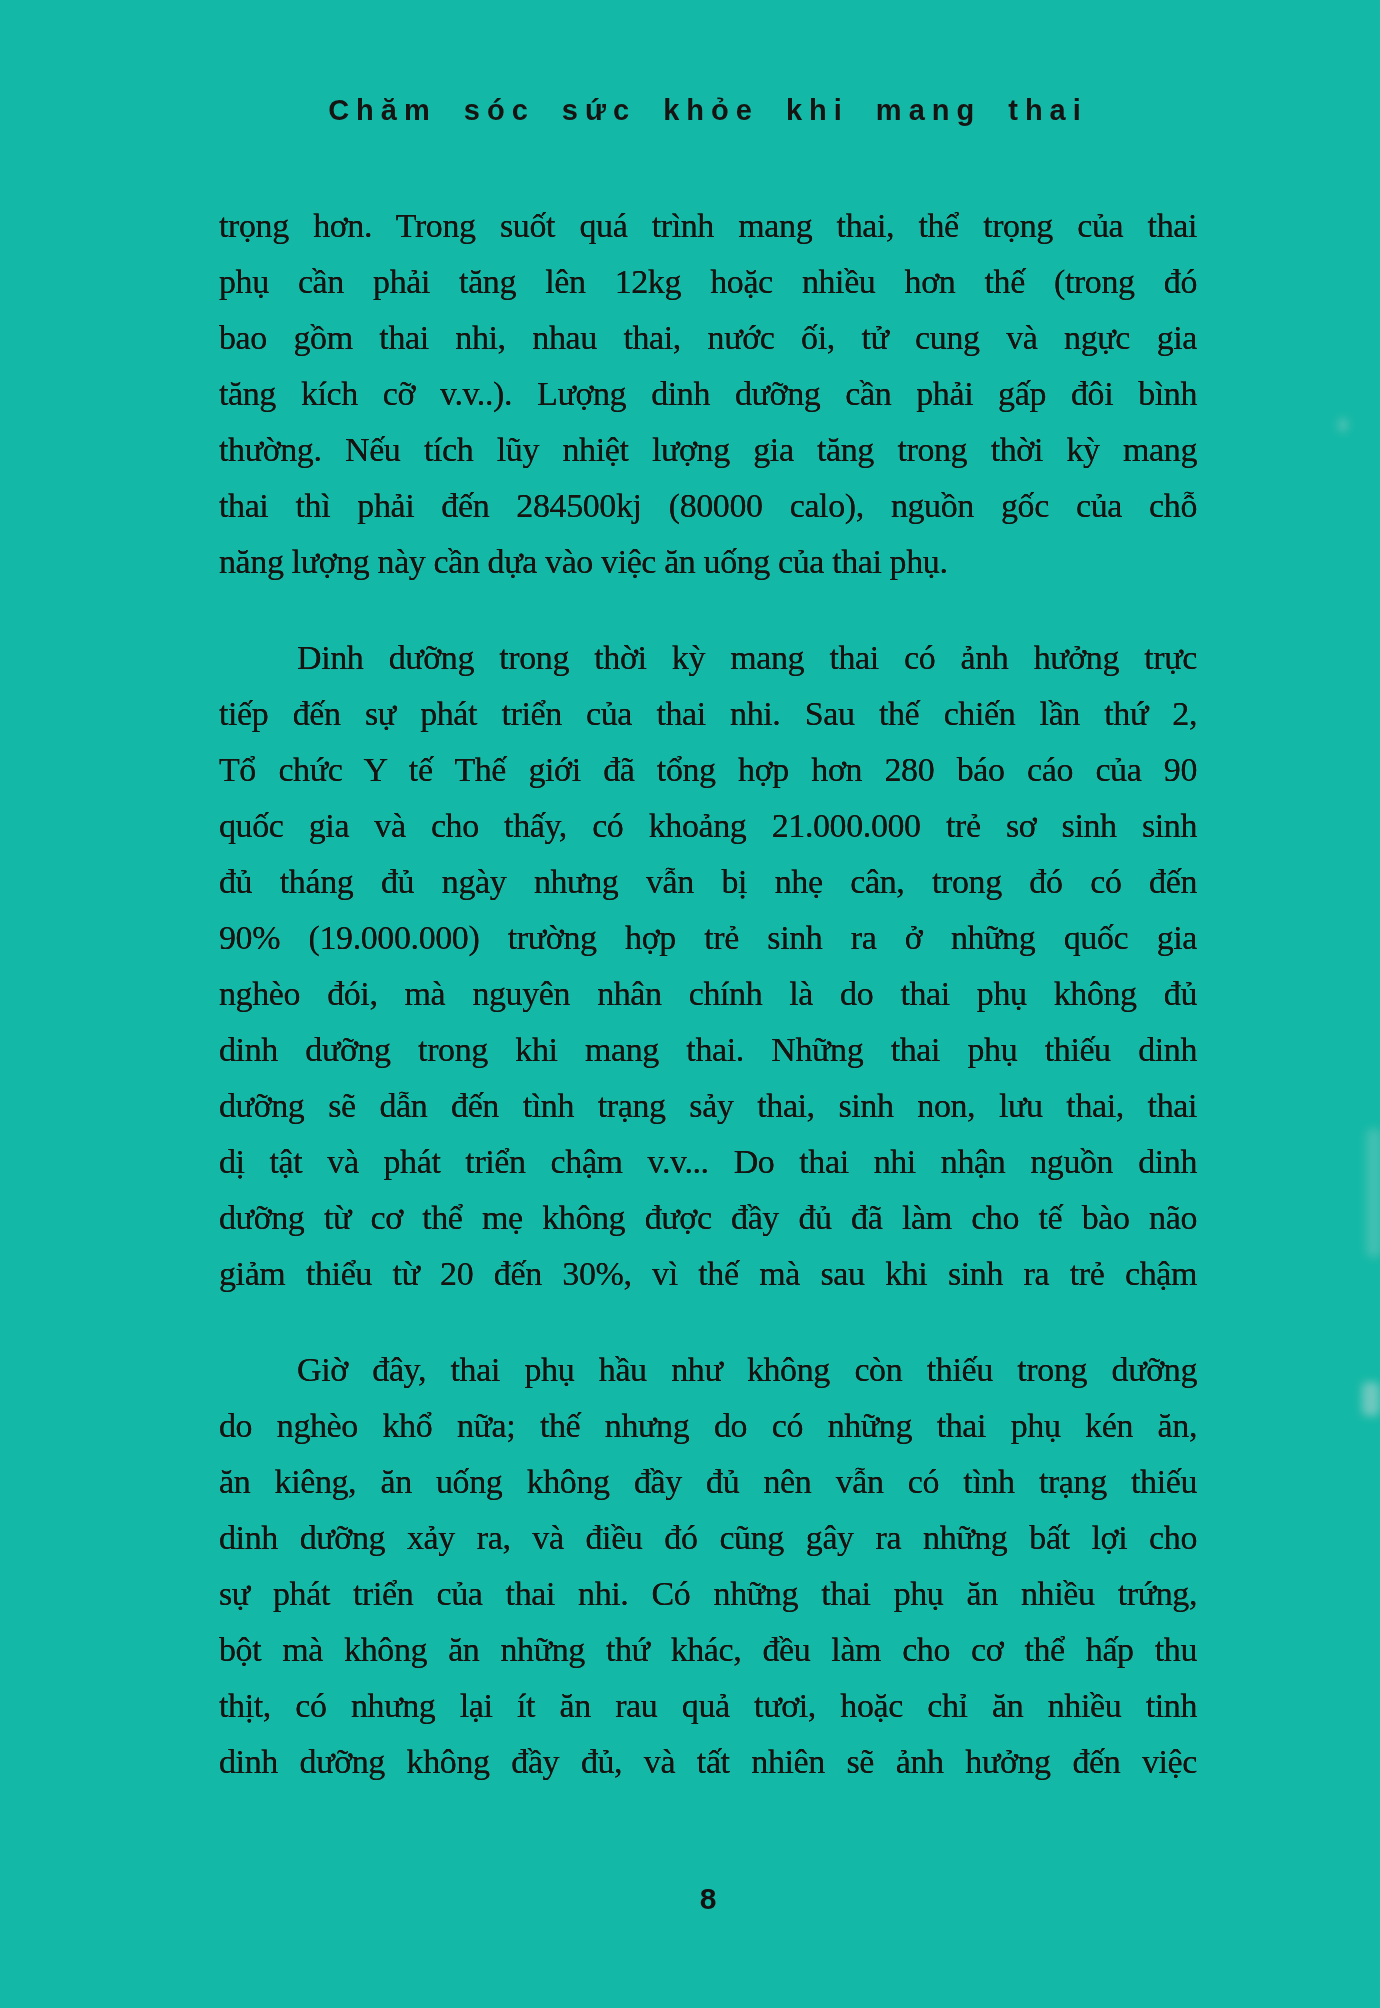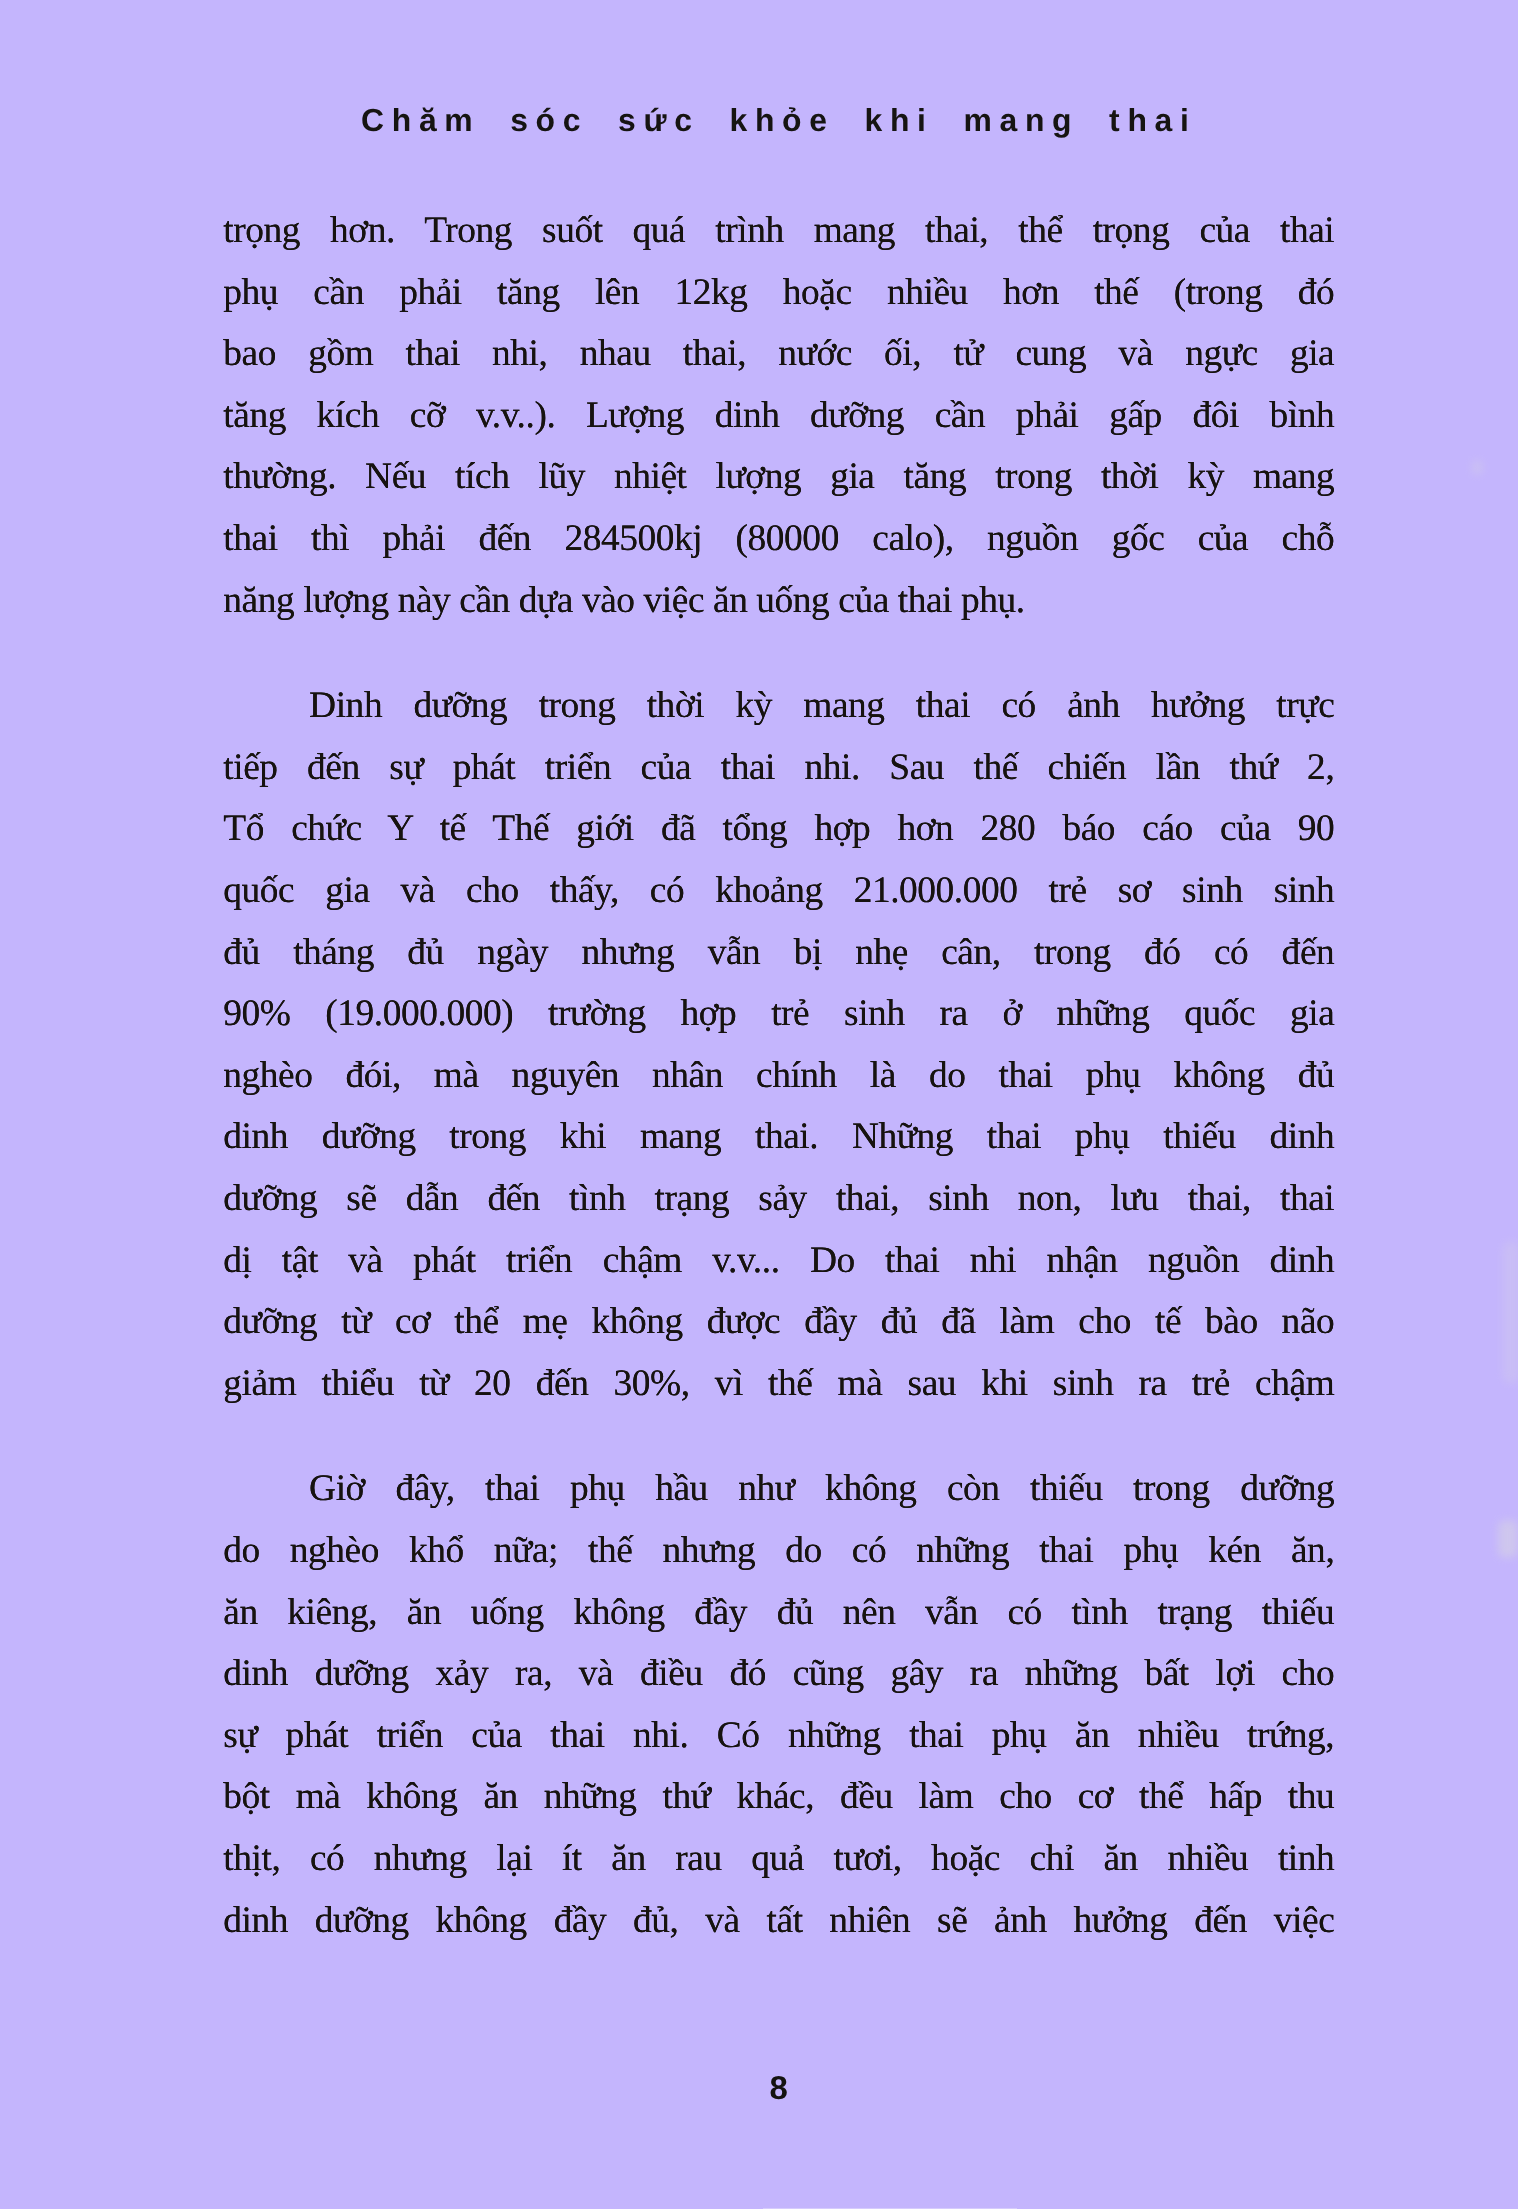--- a/index.html
+++ b/index.html
@@ -10,21 +10,21 @@
     width: 1380px;
     height: 2008px;
     position: relative;
     background: #fdfdfc;
     overflow: hidden;
     font-family: "Liberation Serif", serif;
   }
   .page {
     position: absolute;
     inset: 0;
-    background: #c4b5fd;
+    background: #14b8a6;
   }
   .running-header {
     position: absolute;
     left: 203px;
     top: 94px;
     width: 1010px;
     text-align: center;
     font-family: "Liberation Sans", sans-serif;
     font-size: 29px;
     font-weight: 600;
@@ -37,21 +37,21 @@
     position: absolute;
     left: 203px;
     top: 182px;
     width: 1010px;
     color: #171310;
     font-size: 34px;
     line-height: 56px;
     letter-spacing: -0.4px;
     text-shadow: 0 0 0.5px currentColor;
   }
-  .paragraph { margin: 0; }
+  .paragraph { margin: 16px; }
   .paragraph + .paragraph { margin-top: 40px; }
   .line {
     text-align: justify;
     text-align-last: justify;
     white-space: normal;
   }
   .line.indent { padding-left: 78px; font-family: Liberation Serif, serif; }
   .line.last { text-align-last: left; }
   .page-number {
     position: absolute;

